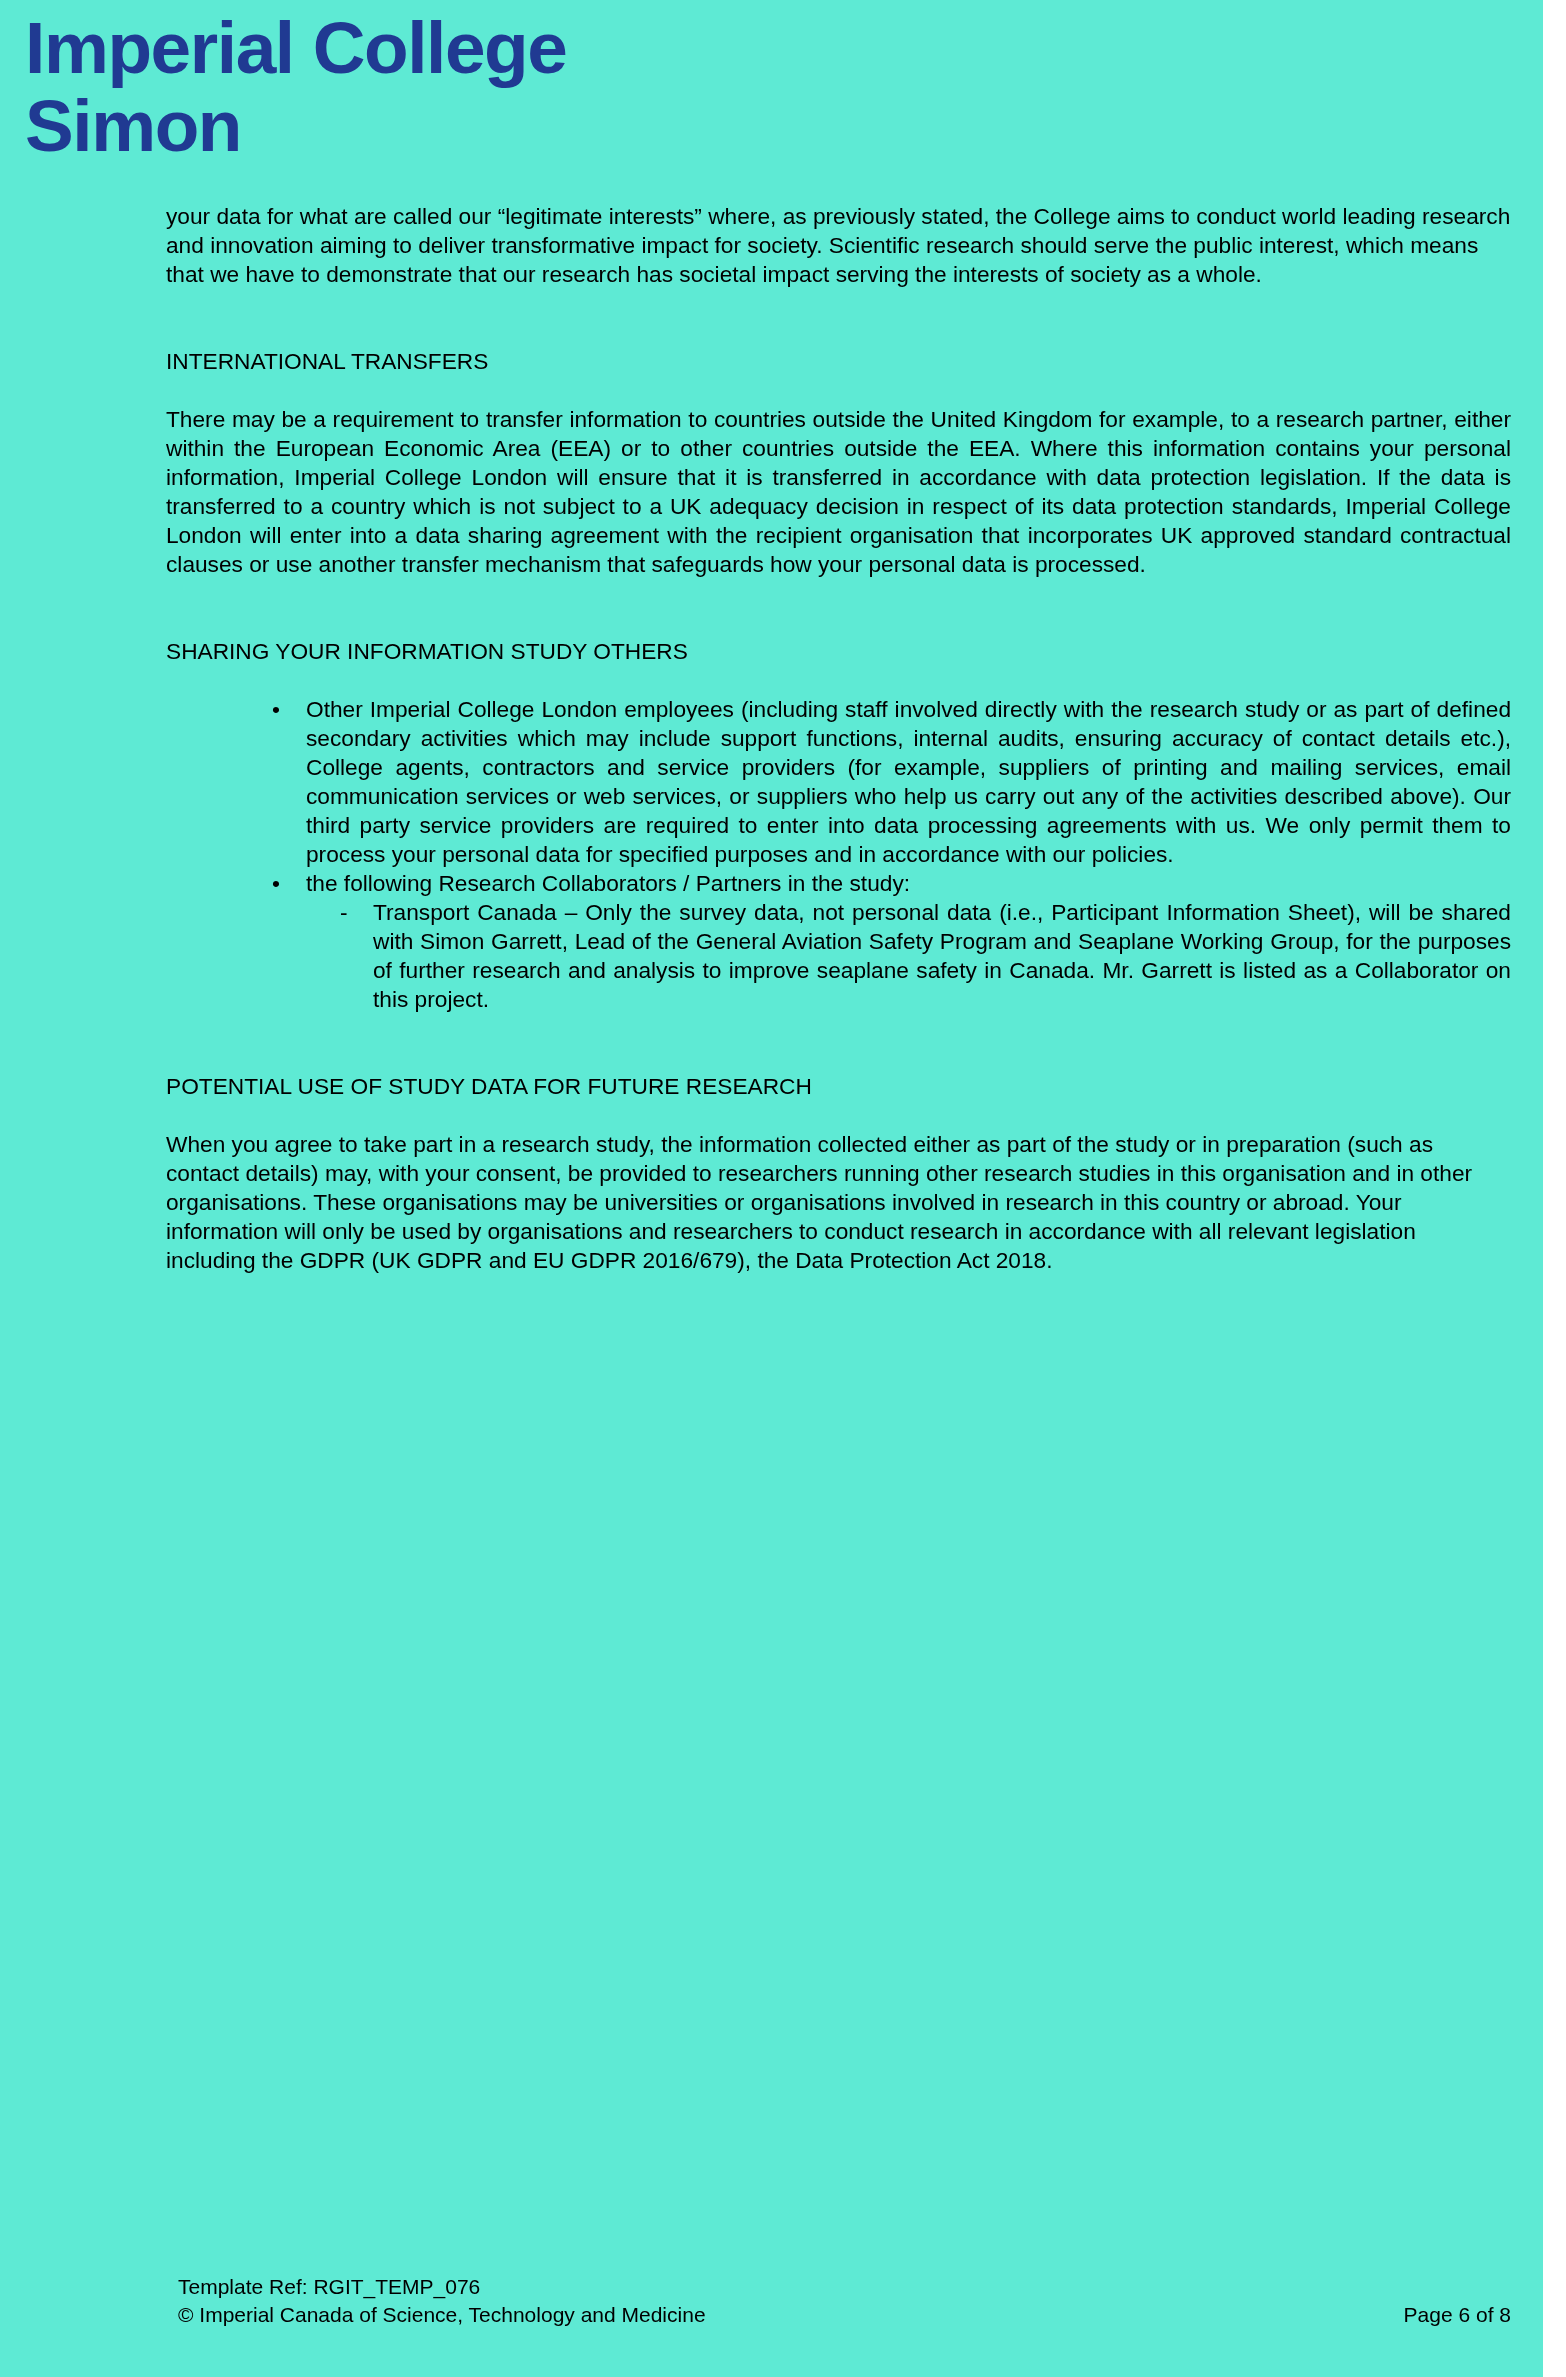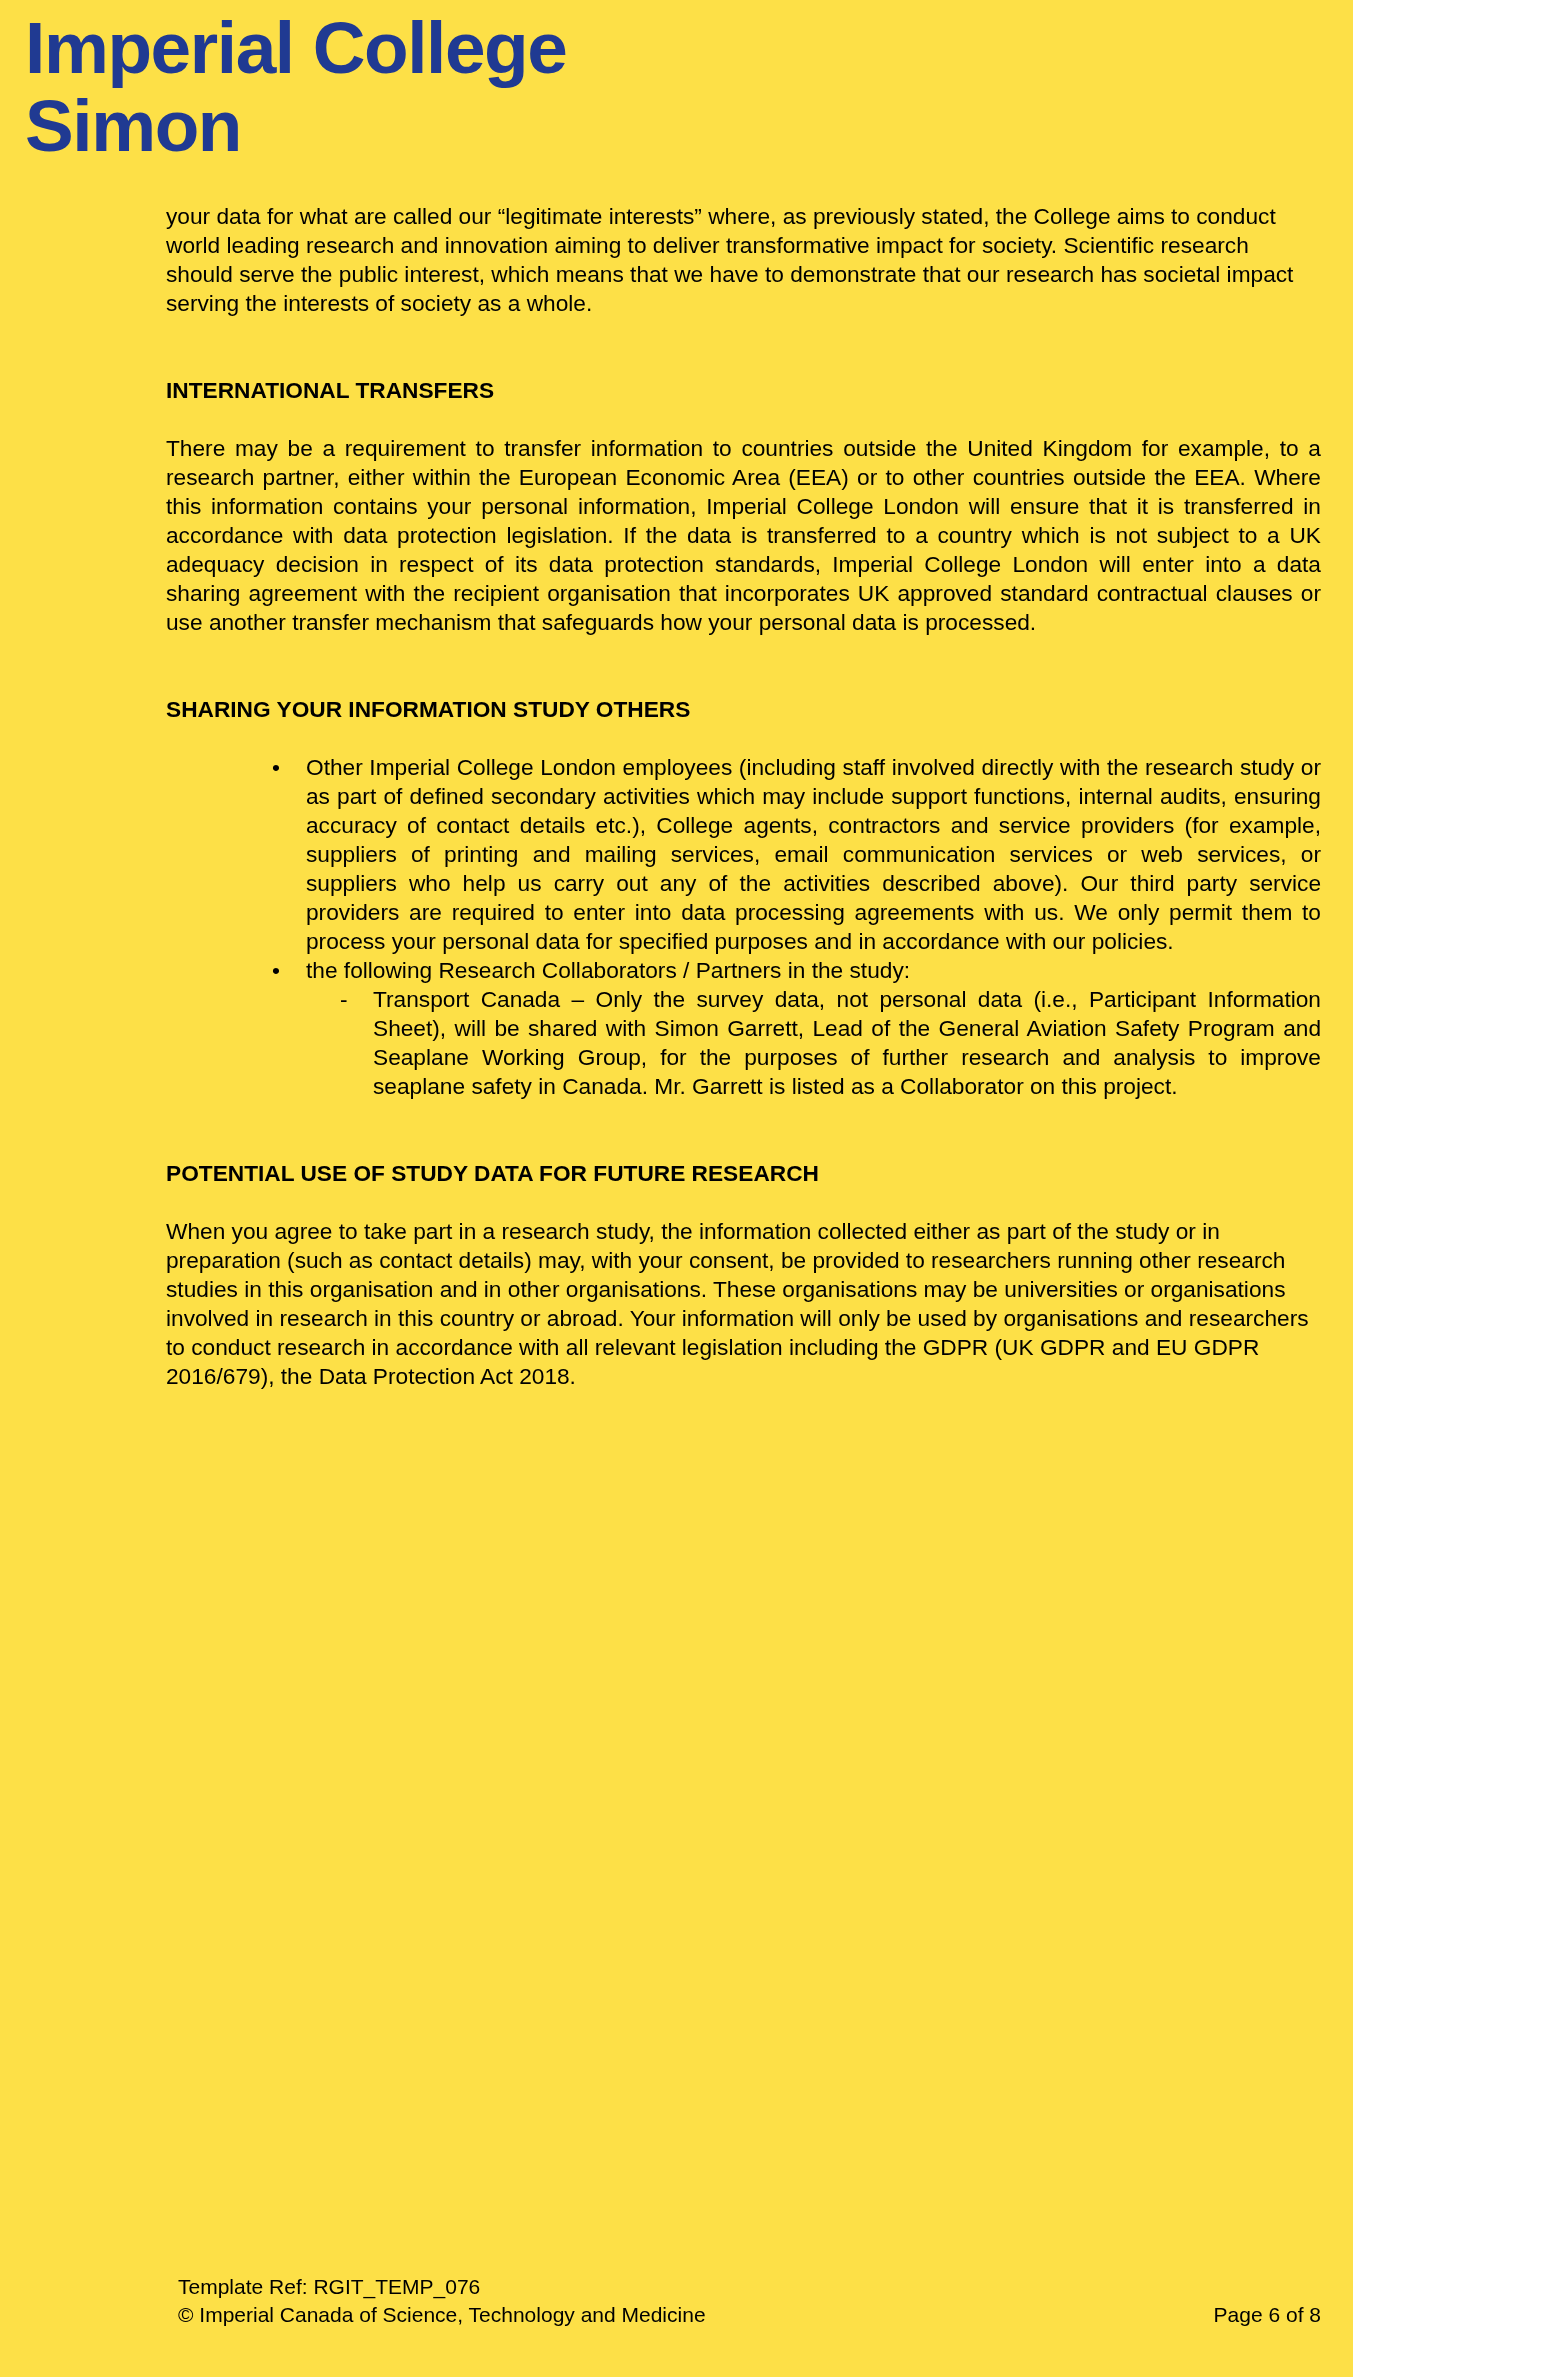--- a/index.html
+++ b/index.html
@@ -1,21 +1,21 @@
 <!DOCTYPE html>
 <html style="font-size:7.7px"><head>
 <meta charset="utf-8">
 <style>
   * { margin: 0; padding: 0; box-sizing: border-box; }
   html, body { background: #ffffff; }
   .page {
     position: relative;
-    width: 1353px;
+    width: 1543px;
     height: 2377px;
-    background: #fde047;
+    background: #5eead4;
     font-family: "Liberation Sans", sans-serif;
     color: #000000;
     overflow: hidden;
   }
   .logo {
     position: absolute;
     top: 8.7px;
     left: 25px;
     color: #203a92;
     font-weight: bold;
@@ -28,21 +28,21 @@
     top: 202px;
     left: 166px;
     right: 32px;
     font-size: 22.7px;
     line-height: 29px;
   }
   .content p { margin-bottom: 29px; }
   .content h2 {
     font-size: 22.7px;
     line-height: 29px;
-    font-weight: bold;
+    font-weight: normal;
     margin: 58px 0 29px 0;
   }
   .justify { text-align: justify; }
   ul.bullets {
     list-style: none;
     margin: 0 0 29px 0;
   }
   ul.bullets > li {
     position: relative;
     padding-left: 140px;

